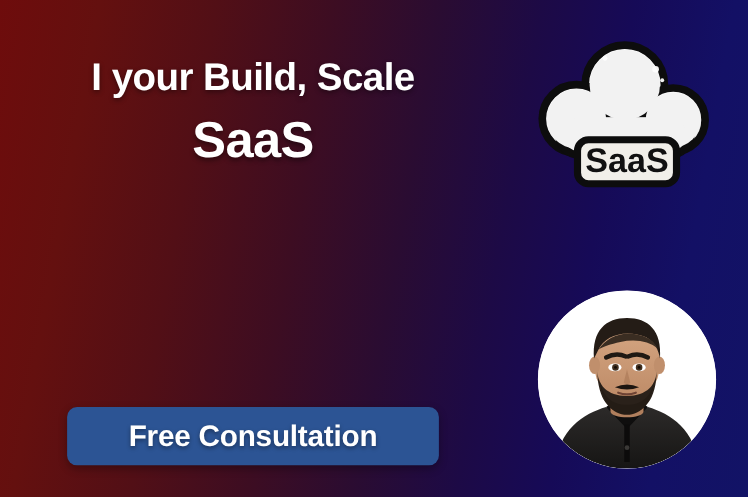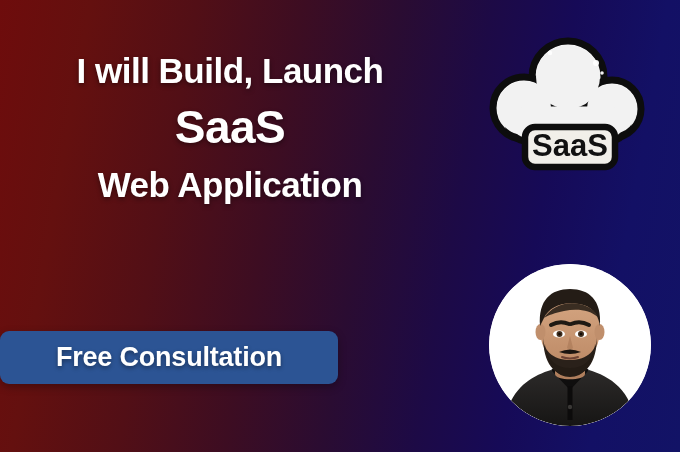--- a/index.html
+++ b/index.html
@@ -62,24 +62,24 @@
 
   .line-4 {
     font-size: 35px;
     margin: 0;
   }
 
   
   .cta-wrap {
     position: absolute;
     left: 0;
-    top: 331px;
+    top: 370px;
     width: 460px;
     display: flex;
-    justify-content: flex-start;
+    justify-content: center;
   }
   .cta-button {
     display: inline-flex;
     align-items: center;
     justify-content: center;
     width: 338px;
     height: 53px;
     background: #2c5494;
     border: none;
     border-radius: 9px;
@@ -116,23 +116,22 @@
     background: #ffffff;
   }
   .avatar svg { display: block; width: 100%; height: 100%; }
 </style>
 </head>
 <body>
 
 <div class="banner">
 
   <div class="copy">
-    <div class="headline line-1">I will Build, Launch</div>
+    <div class="headline line-1">I your Build, Scale</div>
     <div class="headline line-saas">SaaS</div>
-    <div class="headline line-4">Web Application</div>
   </div>
 
   <div class="cta-wrap">
     <button class="cta-button">Free Consultation</button>
   </div>
 
   <div class="cloud-logo">
     <svg viewBox="0 0 180 140" xmlns="http://www.w3.org/2000/svg">
       <defs>
         <linearGradient id="cloudGrad" x1="0" y1="0" x2="0.25" y2="1">

